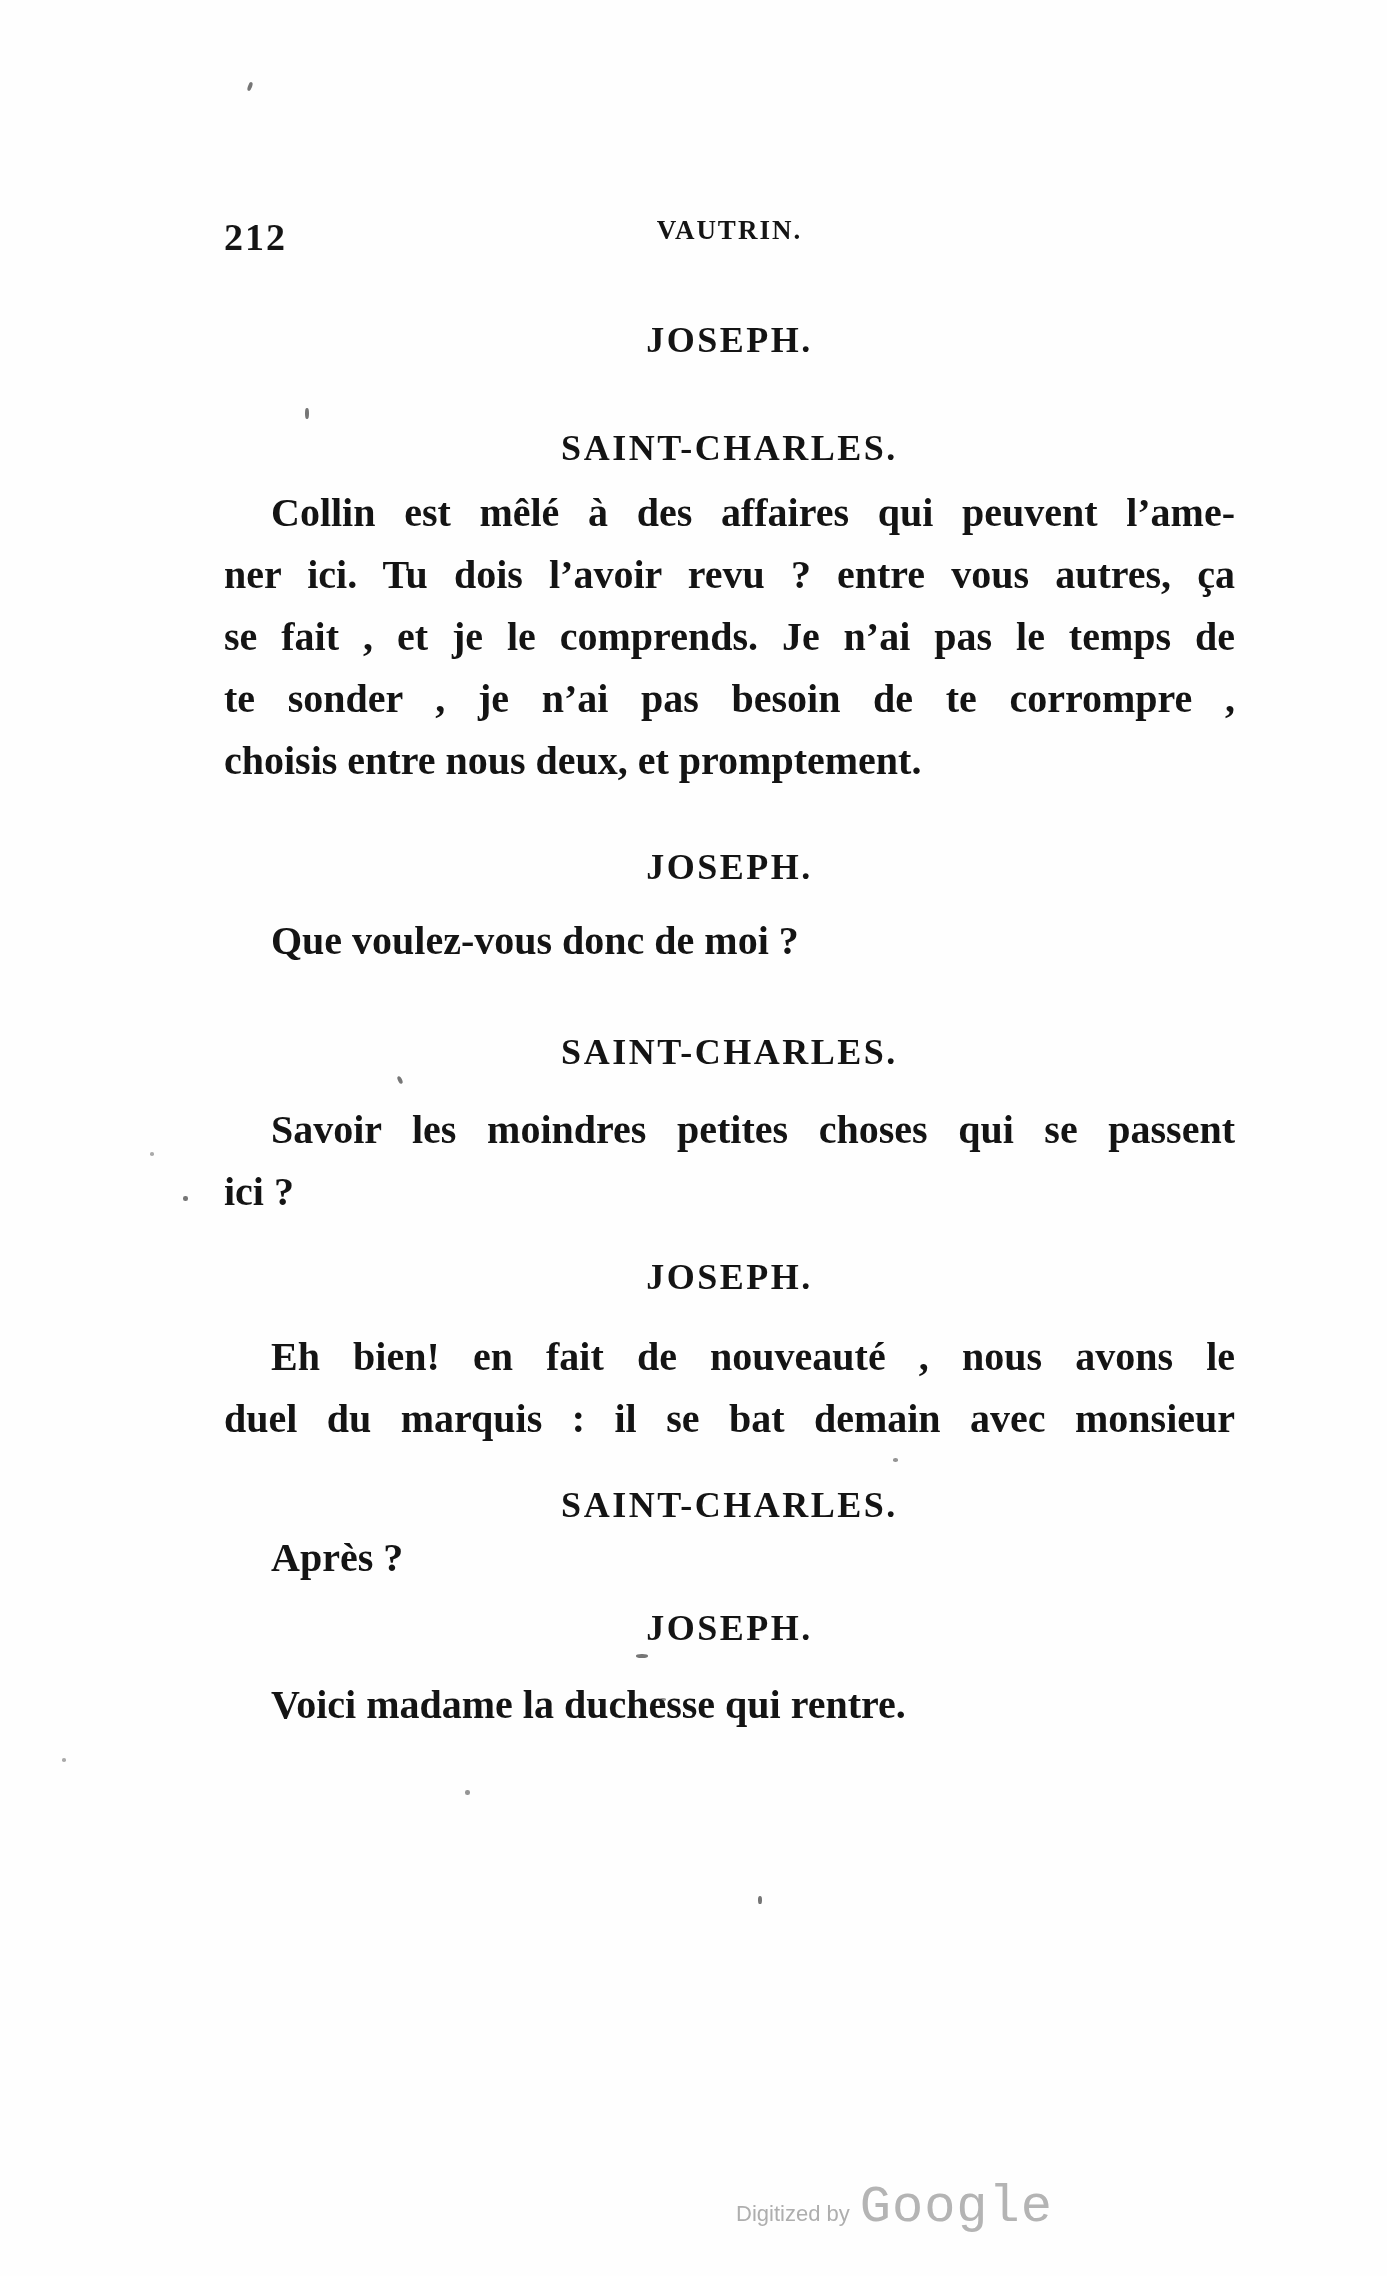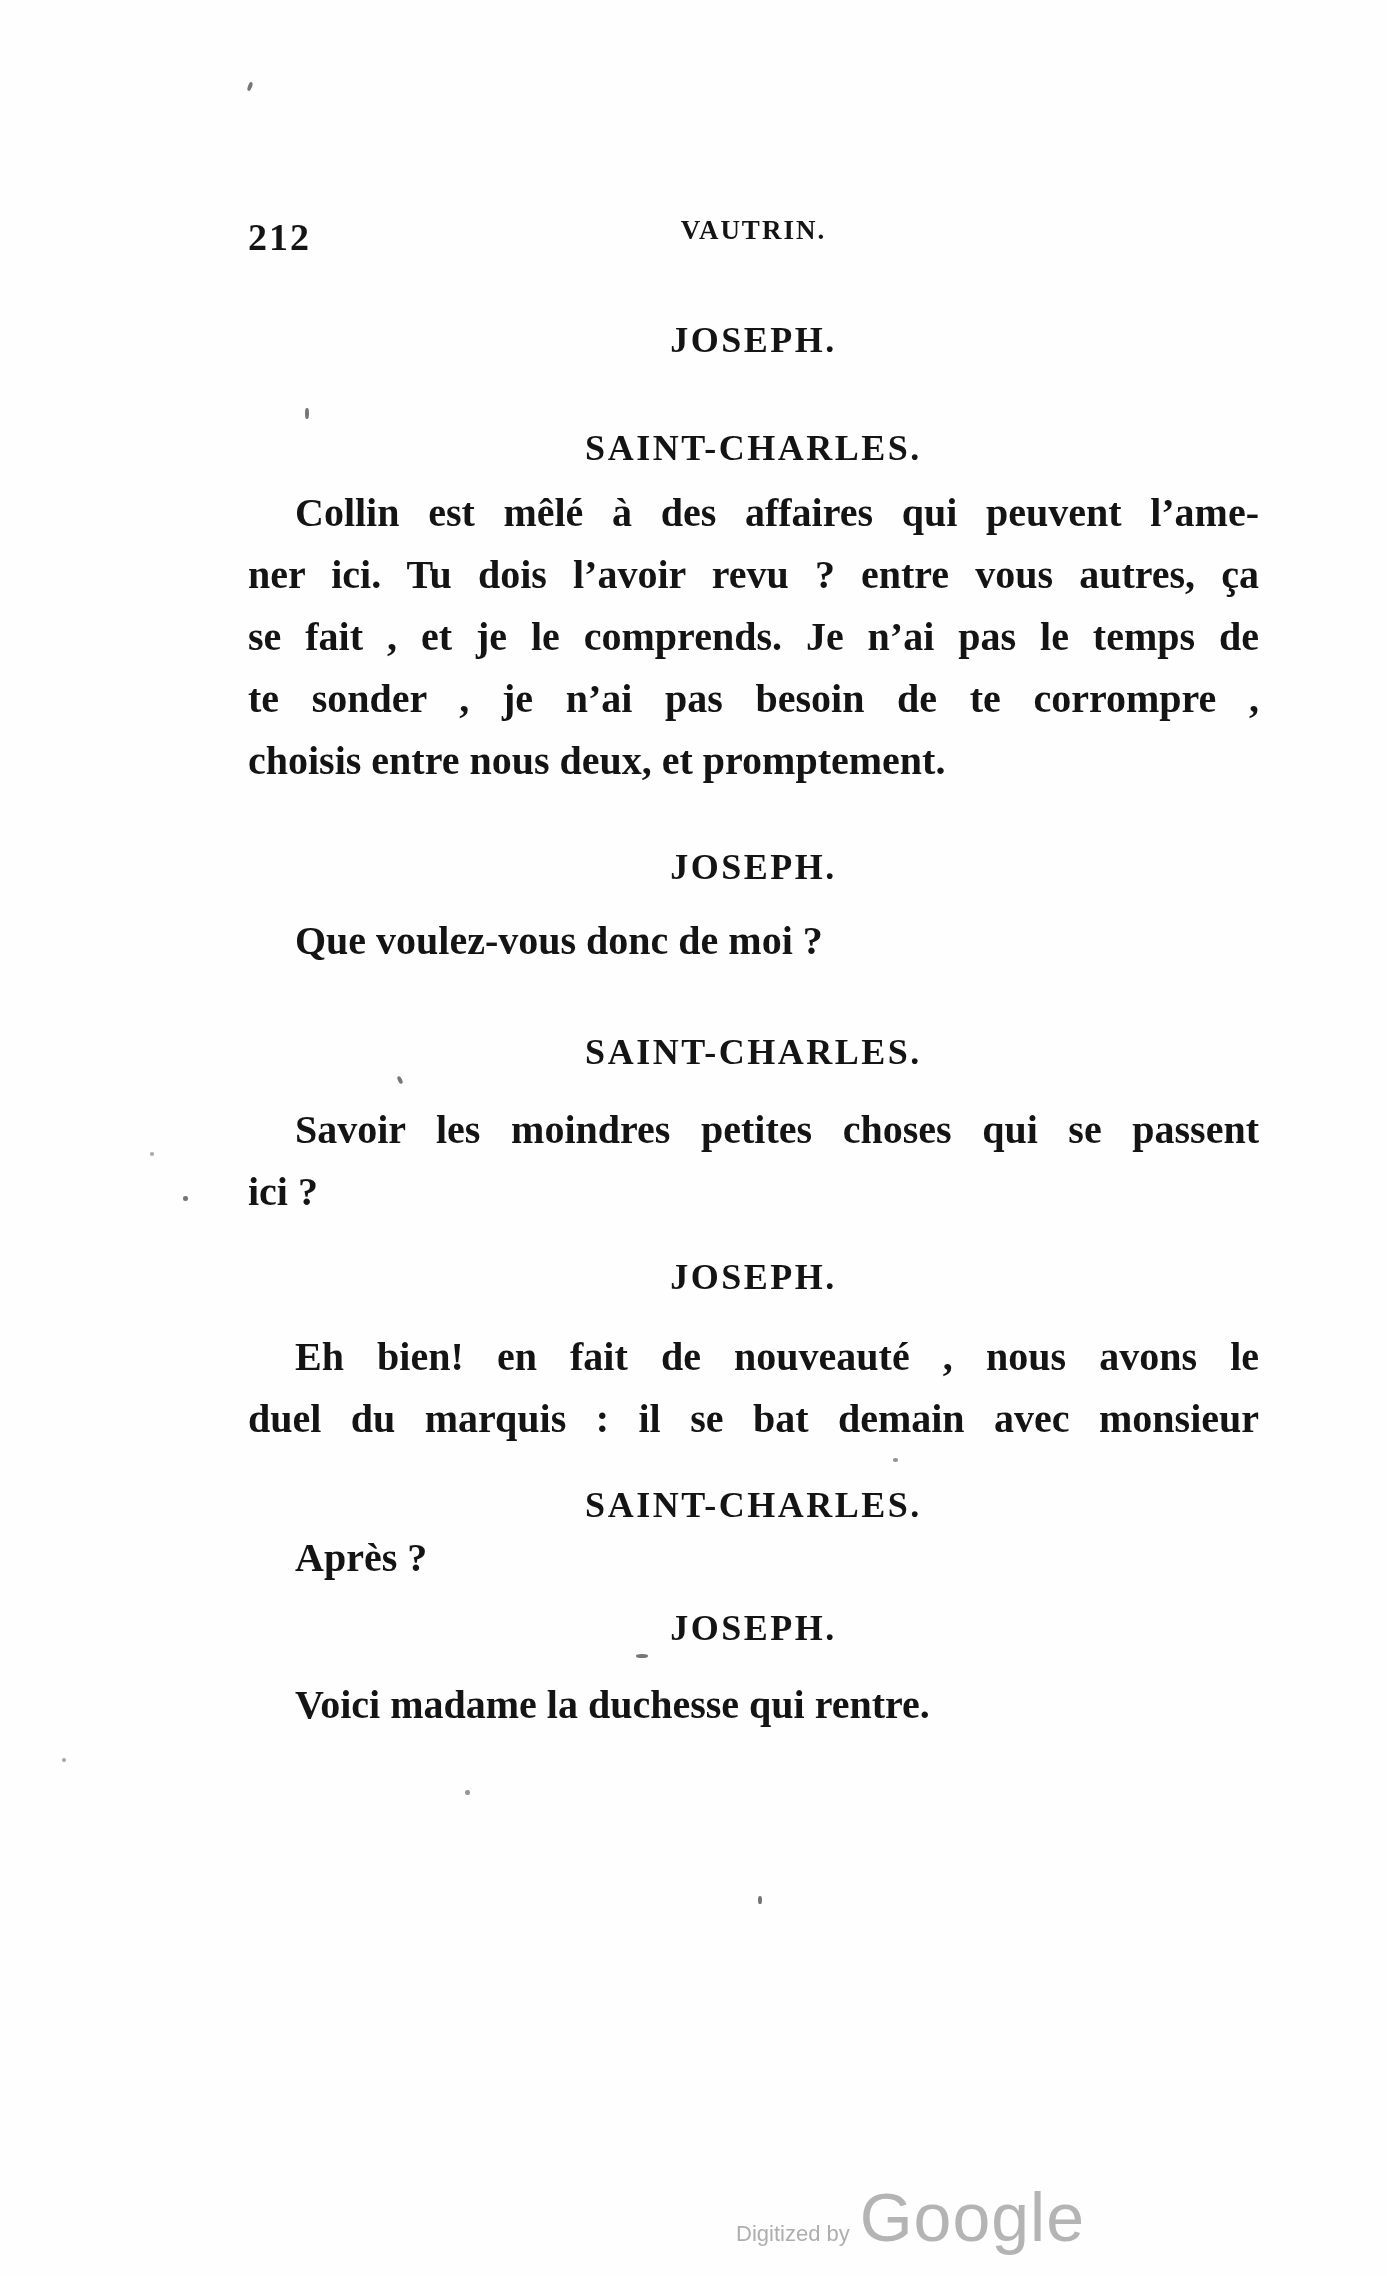--- a/index.html
+++ b/index.html
@@ -6,21 +6,21 @@
   .page{
     position:relative;
     width:1387px;height:2276px;
     background:var(--paper,#fefefe);
     color:var(--ink,#141414);
     font-family:"Liberation Serif","DejaVu Serif",serif;
     overflow:hidden;
   }
   .column{
     position:absolute;
-    left:248px;top:215px;
+    left:224px;top:215px;
     width:1011px;
     font-family:Liberation Serif, serif;
   }
   .header{
     position:relative;
     height:46px;
     text-align:center;
   }
   .pagenum{
     position:absolute;left:0;top:0;
@@ -61,22 +61,22 @@
     left:736px;top:2178px;
     display:flex;align-items:baseline;gap:10px;
     user-select:none;
     text-align:center;
   }
   .wm-prefix{
     font-family:"Liberation Sans","DejaVu Sans",sans-serif;
     font-size:22px;color:#aeaeae;
   }
   .wm-logo{
-    font-family:Liberation Sans, sans-serif;
-    font-size:68px;color:var(--watermark-grey,#b4b4b4);
+    font-family:Liberation Mono, monospace;
+    font-size:52px;color:var(--watermark-grey,#b4b4b4);
     letter-spacing:1px;
   }
   .speck{
     position:absolute;
     background:#2c2c2c;border-radius:45%;
     opacity:.65;
   }
 </style>
 </head>
 <body>

